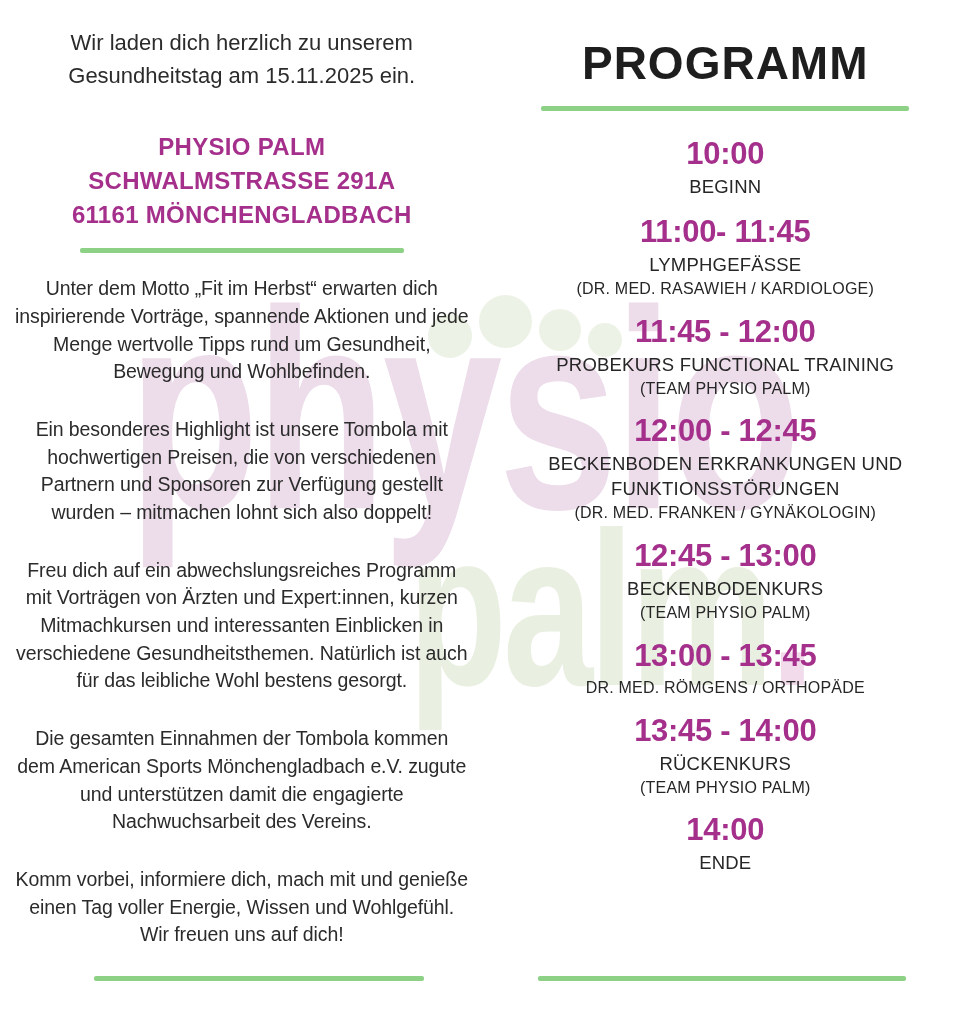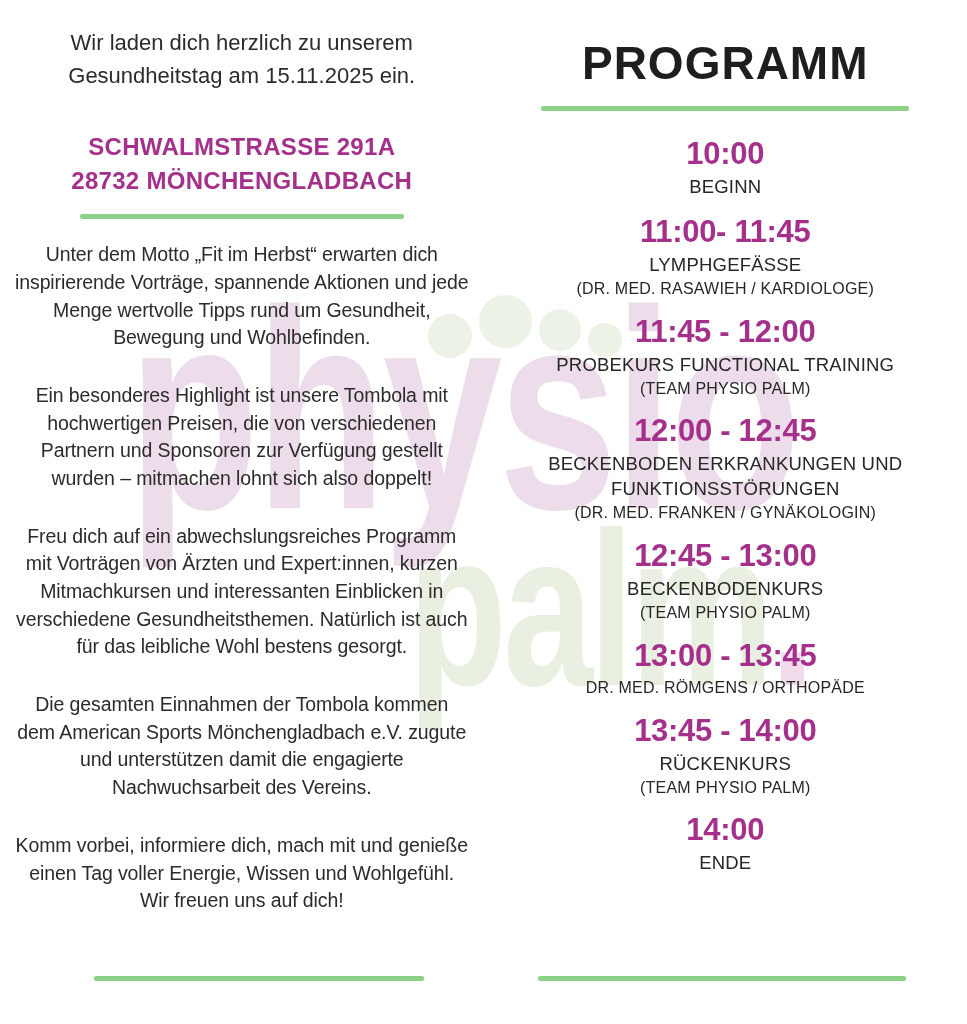--- a/index.html
+++ b/index.html
@@ -56,22 +56,23 @@
   <div class="wm-word wm-physio">physio</div>
   <div class="wm-word wm-palm"><span>palm</span><span class="wm-dot-char">.</span></div>
 </div>
 
 <div class="page">
 
   <div class="col col-left">
     <p class="intro">Wir laden dich herzlich zu unserem Gesundheitstag am 15.11.2025 ein.</p>
 
     <div class="address">
+      <div>PHYSIO PALM</div>
       <div>SCHWALMSTRASSE 291A</div>
-      <div>28732 MÖNCHENGLADBACH</div>
+      <div>61161 MÖNCHENGLADBACH</div>
     </div>
 
     <div class="rule rule-left-top"></div>
 
     <div class="body-text">
       <p>Unter dem Motto „Fit im Herbst“ erwarten dich inspirierende Vorträge, spannende Aktionen und jede Menge wertvolle Tipps rund um Gesundheit, Bewegung und Wohlbefinden.</p>
       <p>Ein besonderes Highlight ist unsere Tombola mit hochwertigen Preisen, die von verschiedenen Partnern und Sponsoren zur Verfügung gestellt wurden – mitmachen lohnt sich also doppelt!</p>
       <p>Freu dich auf ein abwechslungsreiches Programm mit Vorträgen von Ärzten und Expert:innen, kurzen Mitmachkursen und interessanten Einblicken in verschiedene Gesundheitsthemen. Natürlich ist auch für das leibliche Wohl bestens gesorgt.</p>
       <p>Die gesamten Einnahmen der Tombola kommen dem American Sports Mönchengladbach e.V. zugute und unterstützen damit die engagierte Nachwuchsarbeit des Vereins.</p>
       <p>Komm vorbei, informiere dich, mach mit und genieße einen Tag voller Energie, Wissen und Wohlgefühl. Wir freuen uns auf dich!</p>

